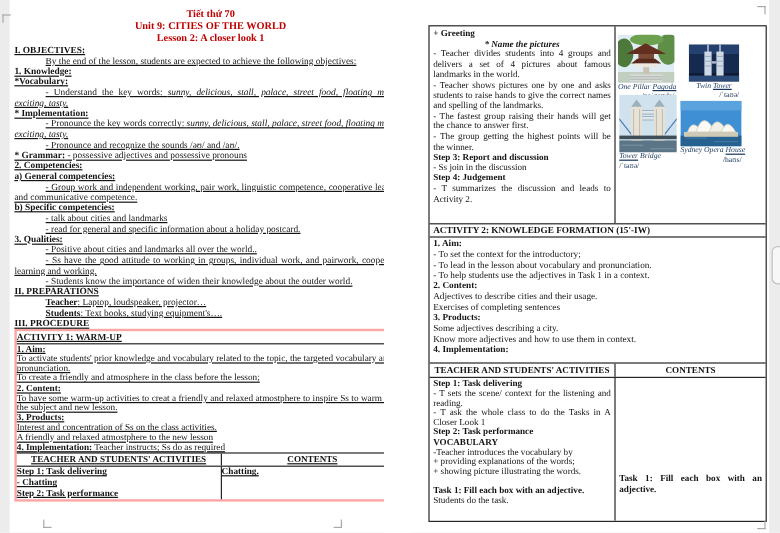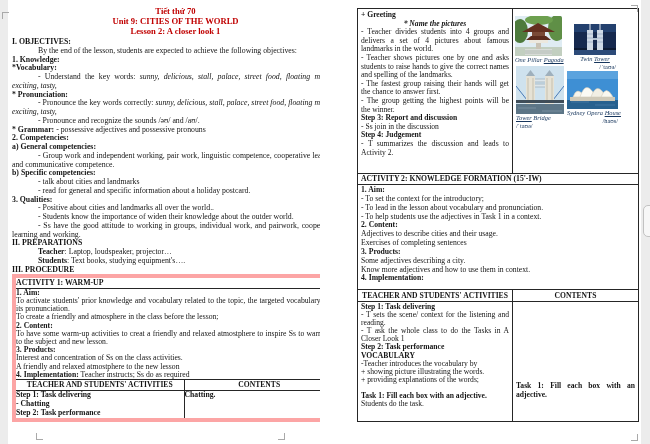--- a/index.html
+++ b/index.html
@@ -15,40 +15,40 @@
   .mark.tr{border-right:1px solid #a9a9a9;border-top:1px solid #a9a9a9;}
   .mark.bl{border-left:1px solid #a9a9a9;border-bottom:1px solid #a9a9a9;}
   .mark.br{border-right:1px solid #a9a9a9;border-bottom:1px solid #a9a9a9;}
 
   .scrollnub{position:absolute;left:643px;top:205px;width:14px;height:30px;background:#f7f7f7;
              border:1px solid #c2c2c2;border-radius:5px;}
 
   
   .lp-header{padding-top:6px;text-align:center;color:#c00000;font-weight:bold;
              font-size:8.6px;line-height:10px;}
-  .lp-content{padding:2px 5px 0 4px;font-size:7.8px;line-height:8.75px;text-align:justify;}
+  .lp-content{padding:2px 5px 0 4px;font-size:7.8px;line-height:8.75px;text-align:justify;text-decoration:underline;}
   .lp-content p,.lp-content div{margin:0;padding:0;}
   .b{font-weight:bold;}
   .i{font-style:italic;}
   .ind{text-indent:26px;}
 
-  .act1{margin:1px 2px 0 -2px;border:4px solid #fca5a5;}
+  .act1{margin:1px 2px 0 -2px;border:2px solid #fca5a5;}
   .act-title{border-bottom:1px solid #262626;padding:0 0 0 2px;font-size:7.8px;line-height:9.5px;}
   .act-body{padding:0 2px;font-size:7.7px;line-height:8.2px;text-align:justify;}
   .si{padding-left:4px;}
   .si2{padding-left:8px;}
   .thead,.trow{display:grid;grid-template-columns:53% 47%;}
   .thead{border-top:1px solid #262626;border-bottom:1px solid #262626;}
   .th{font-weight:bold;text-align:center;font-size:7.6px;line-height:10.5px;}
   .th.c1,.td.c1{border-right:1px solid #262626;}
   .td{font-size:7.7px;line-height:8.8px;padding:0 2px;}
   .chat{margin-top:17.6px;}
 
   
-  .rp-table{position:absolute;left:37px;top:8px;width:282px;height:414px;border:1px solid #262626;
+  .rp-table{position:absolute;left:37px;top:21px;width:282px;height:414px;border:1px solid #262626;
             display:flex;flex-direction:column;box-sizing:border-box;}
   .r1{display:flex;height:164px;border-bottom:1px solid #262626;}
   .cell-steps{width:155px;border-right:1px solid #262626;padding:2px 3px 0 3px;box-sizing:border-box;
               font-size:7.6px;line-height:8.6px;text-align:justify;}
   .cell-steps p,.cell-steps div{margin:0;padding:0;}
   .g1{padding-left:14px;text-align:left;}
   .g2{padding-left:10px;text-align:center;}
   .cell-pics{flex:1;position:relative;}
   .fig{position:absolute;margin:0;}
   .fig svg{display:block;}
@@ -84,34 +84,34 @@
       <div>Unit 9: CITIES OF THE WORLD</div>
       <div>Lesson 2: A closer look 1</div>
     </div>
 
     <div class="lp-content">
       <div class="b">I. OBJECTIVES:</div>
       <p class="ind">By the end of the lesson, students are expected to achieve the following objectives:</p>
       <div class="b">1. Knowledge:</div>
       <div class="b">*Vocabulary:</div>
       <p class="ind"><span>- Understand the key words: </span><span class="i">sunny, delicious, stall, palace, street food, floating market, exciting, tasty,</span></p>
-      <div class="b">* Pronunciation:</div>
+      <div class="b">* Implementation:</div>
       <p class="ind"><span>- Pronounce the key words correctly: </span><span class="i">sunny, delicious, stall, palace, street food, floating market, exciting, tasty,</span></p>
       <p class="ind">- Pronounce and recognize the sounds /əʊ/ and /aʊ/.</p>
       <p><span class="b">* Grammar:</span><span> - possessive adjectives and possessive pronouns</span></p>
       <div class="b">2. Competencies:</div>
       <div class="b">a) General competencies:</div>
       <p class="ind">- Group work and independent working, pair work, linguistic competence, cooperative learning and communicative competence.</p>
       <div class="b">b) Specific competencies:</div>
       <p class="ind">- talk about cities and landmarks</p>
       <p class="ind">- read for general and specific information about a holiday postcard.</p>
       <div class="b">3. Qualities:</div>
       <p class="ind">- Positive about cities and landmarks all over the world..</p>
+      <p class="ind">- Ss have the good attitude to working in groups, individual work, and pairwork, cooperative learning and working.</p>
       <p class="ind">- Students know the importance of widen their knowledge about the outder world.</p>
-      <p class="ind">- Ss have the good attitude to working in groups, individual work, and pairwork, cooperative learning and working.</p>
       <div class="b">II. PREPARATIONS</div>
       <p class="ind"><span class="b">Teacher</span><span>: Laptop, loudspeaker, projector…</span></p>
       <p class="ind"><span class="b">Students</span><span>:  Text books, studying equipment's….</span></p>
       <div class="b">III. PROCEDURE</div>
 
       <div class="act1">
         <div class="act-title b">ACTIVITY 1: WARM-UP</div>
         <div class="act-body">
           <div class="b">1. Aim:</div>
           <p class="si">To activate students' prior knowledge and vocabulary related to the topic, the targeted vocabulary and its pronunciation.</p>
@@ -266,22 +266,22 @@
       </div>
 
       <div class="trow2">
         <div class="tl">
           <div class="b">Step 1: Task delivering</div>
           <p>- T sets the scene/ context for the listening and reading.</p>
           <p>- T ask the whole class to do the Tasks in A Closer Look 1</p>
           <div class="b">Step 2: Task performance</div>
           <div class="b">VOCABULARY</div>
           <p>-Teacher introduces the vocabulary by</p>
+          <p class="pl4">+ providing explanations of the words;</p>
           <p class="pl4">+ showing picture illustrating the words.</p>
-          <p class="pl4">+ providing explanations of the words;</p>
           <div class="blank"></div>
           <div class="b">Task 1: Fill each box with an adjective.</div>
           <p>Students do the task.</p>
         </div>
         <div class="tr2">
           <p class="task1r">Task 1: Fill each box with an adjective.</p>
         </div>
       </div>
     </div>
   </div>

